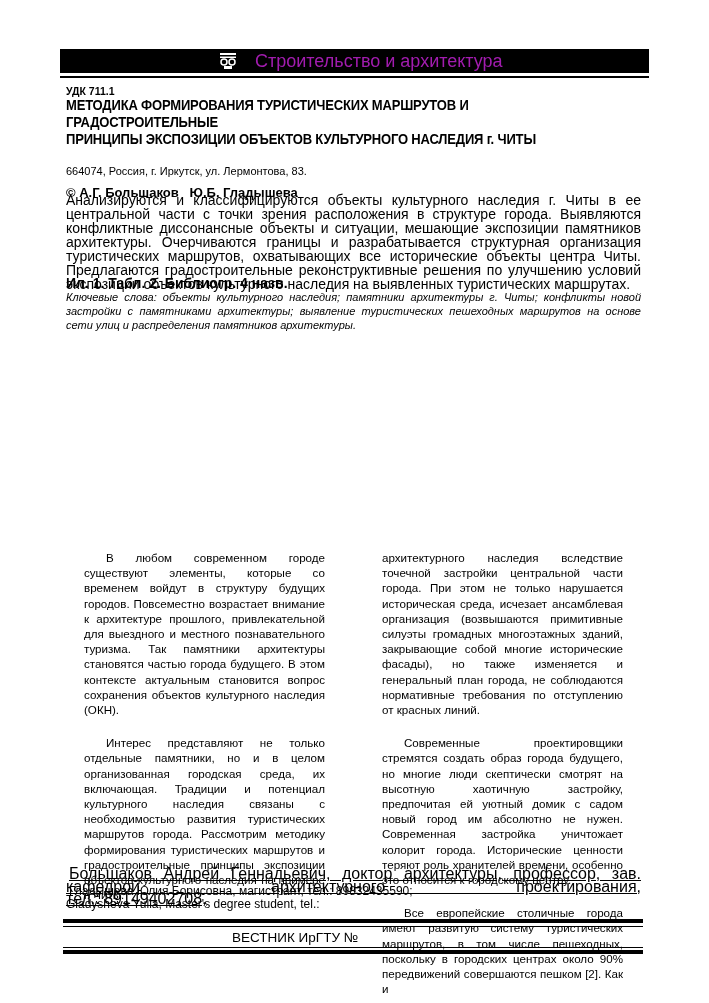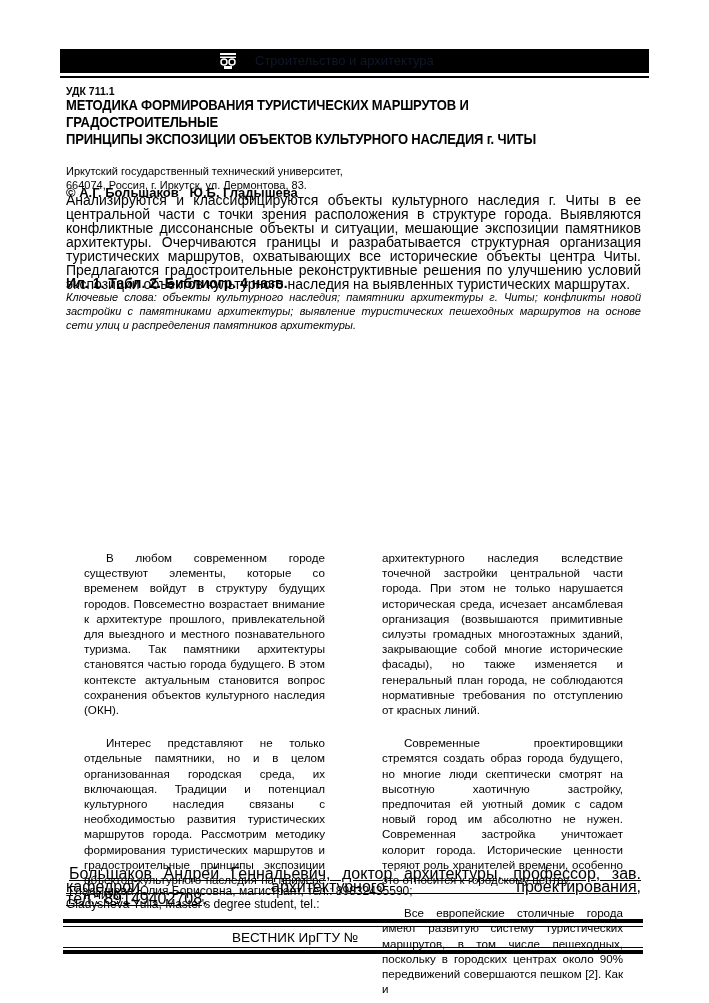--- a/index.html
+++ b/index.html
@@ -4,21 +4,21 @@
 <style>
   html, body { margin:0; padding:0; background:#ffffff; }
   body { width:709px; height:1003px; position:relative; overflow:hidden; color:#000;
          font-family:"Liberation Sans", sans-serif; }
   .abs { position:absolute; }
 
   
   .hdr-bar { left:60px; top:49px; width:589px; height:24px; background:#000; }
   .hdr-rule { left:60px; top:76px; width:589px; height:2px; background:#000; }
   .hdr-icon { left:219px; top:52px; width:18px; height:18px; }
-  .hdr-title { left:255px; top:50px; font-size:13px; line-height:22px; color:#0f172a; white-space:nowrap; }
+  .hdr-title { left:255px; top:50px; font-size:18px; line-height:22px; color:#a21caf; white-space:nowrap; }
 
   .udk { left:66px; top:85px; font-size:10.5px; font-weight:bold; line-height:13px; }
   .title { left:66px; top:97px; width:590px; font-size:14px; font-weight:bold; line-height:17px;
            letter-spacing:-0.2px; transform:scaleX(0.93); transform-origin:left top; }
   .authors { left:66px; top:148px; font-size:13px; font-weight:bold; line-height:17px; white-space:pre;margin-top:36px; }
   .aff { left:66px; top:164px; width:580px; font-size:11px; line-height:14px; }
   .abstract { left:66px; top:193px; width:575px; font-size:14px; line-height:14px; text-align:justify; }
   .counts { left:66px; top:276px; font-size:14px; line-height:14px;font-weight:bold; }
   .keywords { left:66px; top:290px; width:575px; font-size:11px; line-height:14px; font-style:italic; text-align:justify; }
 
@@ -53,21 +53,20 @@
 <div class="abs hdr-title">Строительство и архитектура</div>
 <div class="abs hdr-rule"></div>
 
 <div class="abs udk">УДК 711.1</div>
 <div class="abs title">
   <div>МЕТОДИКА ФОРМИРОВАНИЯ ТУРИСТИЧЕСКИХ МАРШРУТОВ И ГРАДОСТРОИТЕЛЬНЫЕ</div>
   <div>ПРИНЦИПЫ ЭКСПОЗИЦИИ ОБЪЕКТОВ КУЛЬТУРНОГО НАСЛЕДИЯ г. ЧИТЫ</div>
 </div>
 <div class="abs authors">© А.Г. Большаков   Ю.Б. Гладышева</div>
 <div class="abs aff">
-  <div>Иркутский государственный технический университет,</div>
   <div>664074, Россия, г. Иркутск, ул. Лермонтова, 83.</div>
 </div>
 <div class="abs abstract">Анализируются и классифицируются объекты культурного наследия г. Читы в ее центральной части с точки зрения расположения в структуре города. Выявляются конфликтные диссонансные объекты и ситуации, мешающие экспозиции памятников архитектуры. Очерчиваются границы и разрабатывается структурная организация туристических маршрутов, охватывающих все исторические объекты центра Читы. Предлагаются градостроительные реконструктивные решения по улучшению условий экспозиции объектов культурного наследия на выявленных туристических маршрутах.</div>
 <div class="abs counts">Ил. 1. Табл. 2. Библиогр. 4 назв.</div>
 <div class="abs keywords">Ключевые слова: объекты культурного наследия; памятники архитектуры г. Читы; конфликты новой застройки с памятниками архитектуры; выявление туристических пешеходных маршрутов на основе сети улиц и распределения памятников архитектуры.</div>
 
 <div class="abs col col-left">
   <p>В любом современном городе существуют элементы, которые со временем войдут в структуру будущих городов. Повсеместно возрастает внимание к архитектуре прошлого, привлекательной для выездного и местного познавательного туризма. Так памятники архитектуры становятся частью города будущего. В этом контексте актуальным становится вопрос сохранения объектов культурного наследия (ОКН).</p>
   <p>Интерес представляют не только отдельные памятники, но и в целом организованная городская среда, их включающая. Традиции и потенциал культурного наследия связаны с необходимостью развития туристических маршрутов города. Рассмотрим методику формирования туристических маршрутов и градостроительные принципы экспозиции объектов культурного наследия на примере г. Читы.</p>
 </div>

